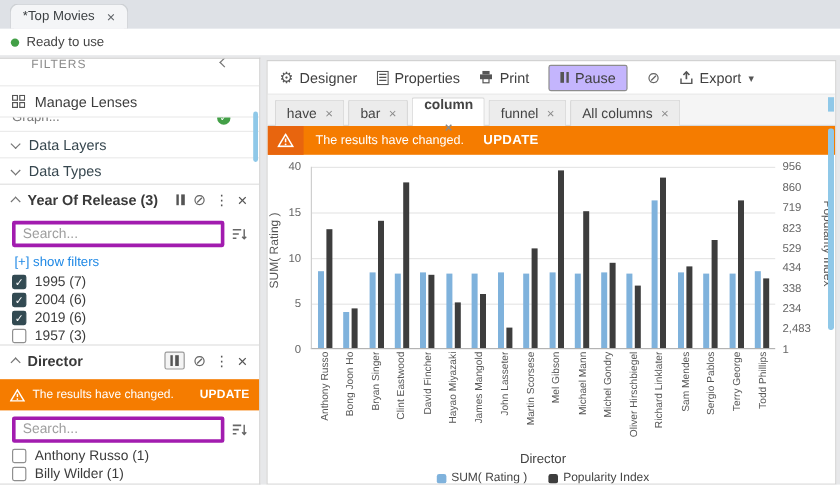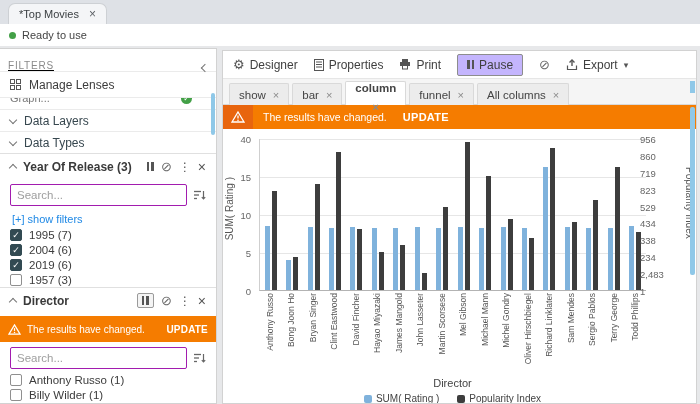--- a/index.html
+++ b/index.html
@@ -10,21 +10,21 @@
   .browser-bar { position:absolute; left:0; top:0; width:700px; height:24px; background:#dee1e6; }
   .browser-tab { position:absolute; left:8px; top:3px; height:21px; display:flex; align-items:center; gap:10px; padding:0 10px; background:#f4f5f7; border:1px solid #cdd0d4; border-bottom:none; border-radius:7px 7px 0 0; font-size:11px; color:#3c4043; }
   .browser-tab .x { font-size:12px; color:#5f6368; }
   .status-row { position:absolute; top:24px; left:0; width:700px; height:22px; background:#fff; display:flex; align-items:center; gap:6px; padding:0 9px; font-size:11px; color:#444; }
   .green-dot { width:7px; height:7px; border-radius:50%; background:#43a047; }
 
   .app { position:absolute; top:46px; left:0; width:700px; height:358px; background:#e7e8ea; overflow:hidden; }
 
   
   .sidebar { position:absolute; left:0; top:2px; width:217px; height:356px; background:#fff; border:1px solid #d2d2d2; border-left:none; overflow:hidden; }
-  .filters-hd { height:22px; display:flex; align-items:flex-end; justify-content:space-between; padding:0 8px;text-decoration:underline; }
+  .filters-hd { height:22px; display:flex; align-items:flex-start; justify-content:space-between; padding:0 26px; }
   .filters-hd .t { font-size:10px; letter-spacing:0.8px; color:#8a8a8a; }
   .chev { width:6px; height:6px; border-right:1.5px solid #757575; border-bottom:1.5px solid #757575; display:inline-block; flex:0 0 auto; }
   .chev.down { transform:rotate(45deg); margin-top:-2px; }
   .chev.up { transform:rotate(-135deg); margin-top:3px; }
   .chev.left { transform:rotate(135deg); }
   .srow { display:flex; align-items:center; gap:8px; padding:0 10px; border-top:1px solid #ebebeb; }
   .manage { height:26px; font-size:12px; color:#3c3c3c; }
   .clip-row { height:12px; overflow:hidden; border-top:1px solid #ebebeb; }
   .clip-row .inner { margin-top:-6px; display:flex; align-items:center; padding:0 10px; font-size:11px; color:#777; }
   .gcheck { width:11px; height:11px; border-radius:50%; background:#43a047; color:#fff; font-size:8px; line-height:11px; text-align:center; margin-left:auto; margin-right:14px; }
@@ -32,21 +32,21 @@
   .fhead { height:26px; display:flex; align-items:center; gap:7px; padding:0 10px; border-top:1px solid #e0e0e0; font-size:12px; color:#333; }
   .fhead .title { font-weight:bold; color:#3a3a3a; white-space:nowrap; }
   .ico-group { margin-left:auto; display:flex; align-items:center; gap:7px; }
   .pbars { display:inline-flex; gap:2px; align-items:center; }
   .pbars i { display:block; width:2.5px; height:9px; background:#555; }
   .boxed { border:1px solid #9a9a9a; background:#f4f4f4; border-radius:2px; padding:2px 4px; display:inline-flex; }
   .slash { font-size:13px; color:#666; line-height:1; }
   .kebab { font-size:12px; color:#555; line-height:1; }
   .xclose { font-size:14px; color:#555; line-height:1; }
   .search-row { display:flex; align-items:center; gap:6px; padding:5px 10px 3px 10px; }
-  .search-box { flex:1; height:22px; border:1px solid #a21caf; border-radius:2px; background:#fff; display:flex; align-items:center; padding:0 6px; }
+  .search-box { flex:1; height:22px; border:3px solid #a21caf; border-radius:2px; background:#fff; display:flex; align-items:center; padding:0 6px; }
   .search-box input { border:none; outline:none; width:100%; font-size:11.5px; color:#333; font-family:inherit; background:transparent; }
   .search-box input::placeholder { color:#9e9e9e; }
   .showf { padding:4px 0 2px 12px; font-size:11px; color:#1e88e5; }
   .cb-row { display:flex; align-items:center; gap:7px; padding:1.5px 10px; }
   .cb { width:12px; height:12px; border:1px solid #8f8f8f; border-radius:2px; background:#fff; font-size:9px; line-height:11px; text-align:center; color:#fff; flex:0 0 auto; }
   .cb.checked { background:#324a52; border-color:#324a52; }
   .cb-label { font-size:11.5px; color:#3c3c3c; }
   .swarn { margin-top:3px; background:#f57c00; height:26px; display:flex; align-items:center; gap:6px; padding:0 8px; color:#fff; }
   .swarn .txt { font-size:10px; }
   .swarn .upd { margin-left:auto; font-size:10px; font-weight:bold; letter-spacing:0.2px; }
@@ -70,21 +70,21 @@
 
   
   .chart { position:absolute; left:0; top:78px; width:475px; height:300px; }
   .plot { position:absolute; left:36px; top:10px; width:387px; height:152px; border-left:1px solid #cfcfcf; border-bottom:1px solid #b3b3b3; }
   .gl { position:absolute; left:0; right:0; height:1px; background:#e6e6e6; }
   .bars { position:absolute; left:0; top:0; width:100%; height:100%; display:flex; align-items:flex-end; }
   .bar-group { flex:1; display:flex; justify-content:center; align-items:flex-end; gap:2px; height:100%; }
   .bar { width:5px; }
   .left-ticks { position:absolute; left:0; top:10px; width:32px; height:152px; }
   .lt { position:absolute; right:4px; font-size:9.5px; color:#666; }
-  .right-ticks { position:absolute; left:415px; top:10px; width:36px; height:152px; }
+  .right-ticks { position:absolute; left:427px; top:10px; width:36px; height:152px; }
   .rt { position:absolute; left:2px; font-size:9.5px; color:#666; white-space:nowrap; }
   .y-title { position:absolute; font-size:10px; color:#555; }
   .y-title.left { left:1px; top:48px; writing-mode:vertical-rl; transform:rotate(180deg); }
   .y-title.right { right:3px; top:38px; writing-mode:vertical-rl; }
   .x-labels { position:absolute; left:36px; top:164px; width:387px; height:82px; display:flex; overflow:hidden; }
   .xl-cell { flex:1; position:relative; }
   .xl-cell span { position:absolute; left:50%; top:0; transform:translateX(-50%) rotate(180deg); writing-mode:vertical-rl; font-size:8.5px; color:#555; white-space:nowrap; max-height:82px; overflow:hidden; }
   .x-title { position:absolute; left:36px; top:248px; width:387px; text-align:center; font-size:11px; color:#444; }
   .legend { position:absolute; left:36px; top:264px; width:387px; display:flex; justify-content:center; gap:18px; font-size:10px; color:#444; }
   .leg-item { display:inline-flex; align-items:center; gap:4px; }
@@ -275,21 +275,21 @@
             <path d="M3.5 3.5 L6 1 L8.5 3.5" stroke="#555" stroke-width="1.4" fill="none"></path>
             <path d="M1.5 6.5 L1.5 10.5 L10.5 10.5 L10.5 6.5" stroke="#555" stroke-width="1.2" fill="none"></path>
           </svg>
         <span>Export</span>
         <span class="caret">▾</span>
       </span>
     </div>
 
     <div class="tabs-row" id="chartTabs">
         <div class="ctab">
-          <span>show</span>
+          <span>have</span>
           <span class="ctab-x">×</span>
         </div>
         <div class="ctab">
           <span>bar</span>
           <span class="ctab-x">×</span>
         </div>
         <div class="ctab active">
           <span>column</span>
           <span class="ctab-x">×</span>
         </div>

